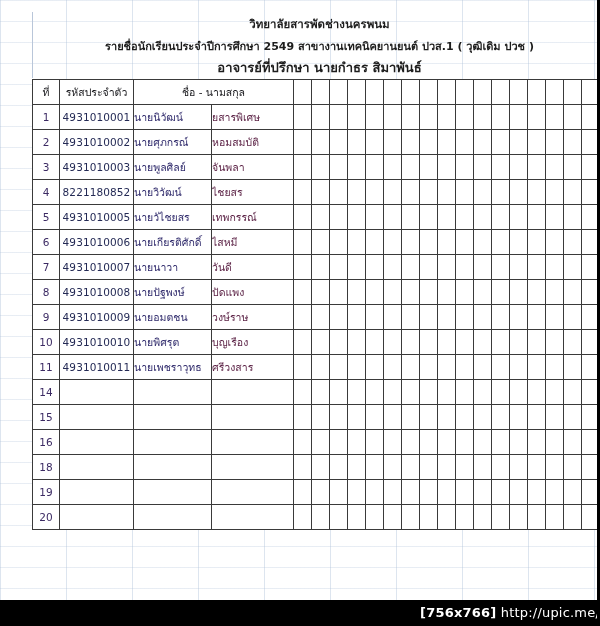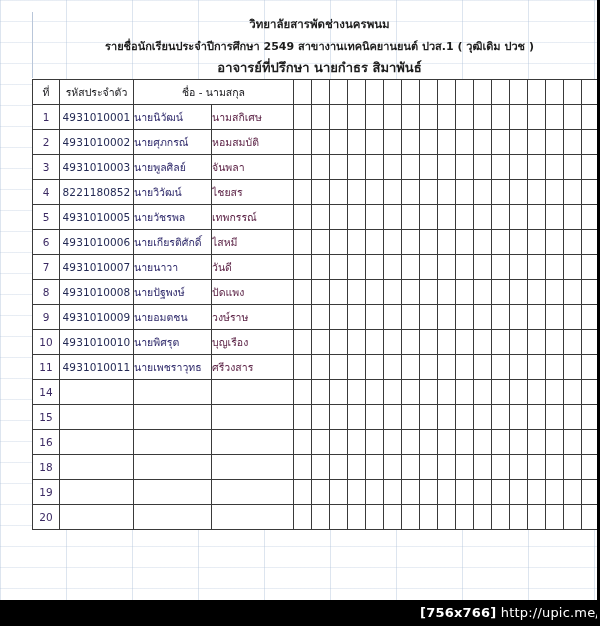--- a/index.html
+++ b/index.html
@@ -228,21 +228,21 @@
             <th class="c-mark"></th>
             <th class="c-mark"></th>
             <th class="c-mark"></th>
           </tr>
       </thead>
       <tbody id="roster-body">
           <tr>
             <td class="c-no">1</td>
             <td class="c-code">4931010001</td>
             <td class="c-fname">นายนิวัฒน์</td>
-            <td class="c-lname">นามสกิเศษ</td>
+            <td class="c-lname">ยสารพิเศษ</td>
             <td class="c-mark"></td>
             <td class="c-mark"></td>
             <td class="c-mark"></td>
             <td class="c-mark"></td>
             <td class="c-mark"></td>
             <td class="c-mark"></td>
             <td class="c-mark"></td>
             <td class="c-mark"></td>
             <td class="c-mark"></td>
             <td class="c-mark"></td>
@@ -319,21 +319,21 @@
             <td class="c-mark"></td>
             <td class="c-mark"></td>
             <td class="c-mark"></td>
             <td class="c-mark"></td>
             <td class="c-mark"></td>
             <td class="c-mark"></td>
           </tr>
           <tr>
             <td class="c-no">5</td>
             <td class="c-code">4931010005</td>
-            <td class="c-fname">นายวัชรพล</td>
+            <td class="c-fname">นายวัไชยสร</td>
             <td class="c-lname">เทพกรรณ์</td>
             <td class="c-mark"></td>
             <td class="c-mark"></td>
             <td class="c-mark"></td>
             <td class="c-mark"></td>
             <td class="c-mark"></td>
             <td class="c-mark"></td>
             <td class="c-mark"></td>
             <td class="c-mark"></td>
             <td class="c-mark"></td>

